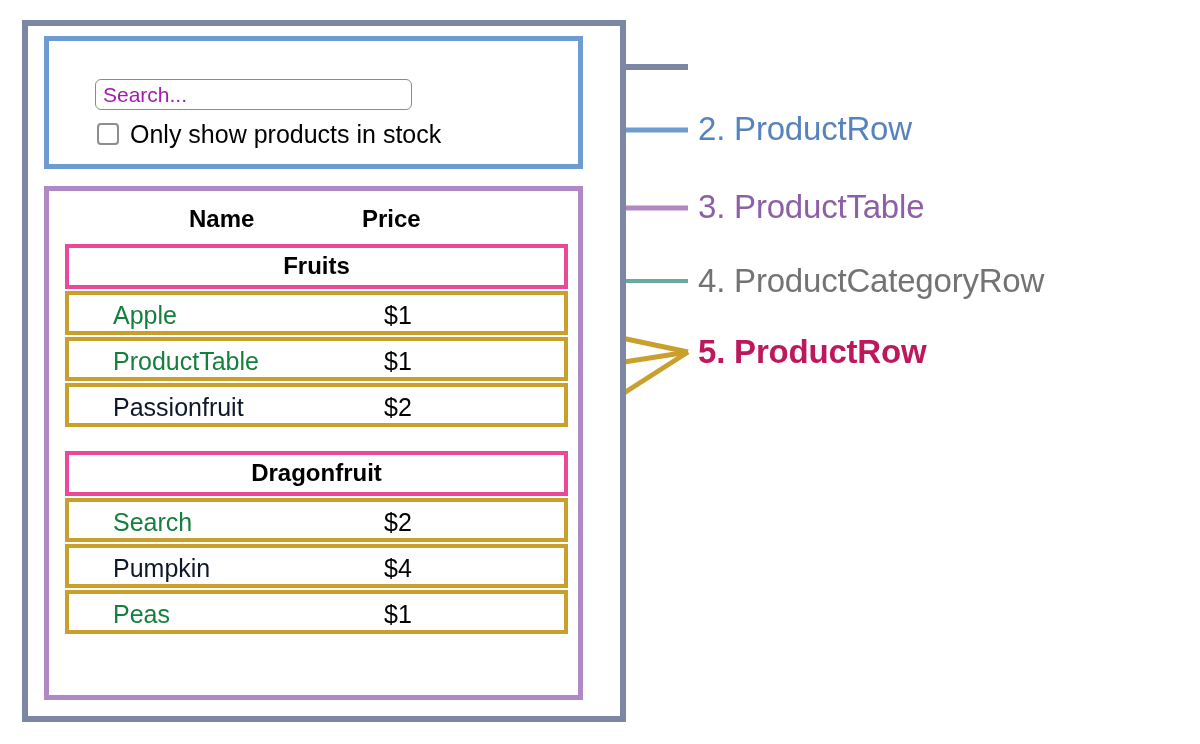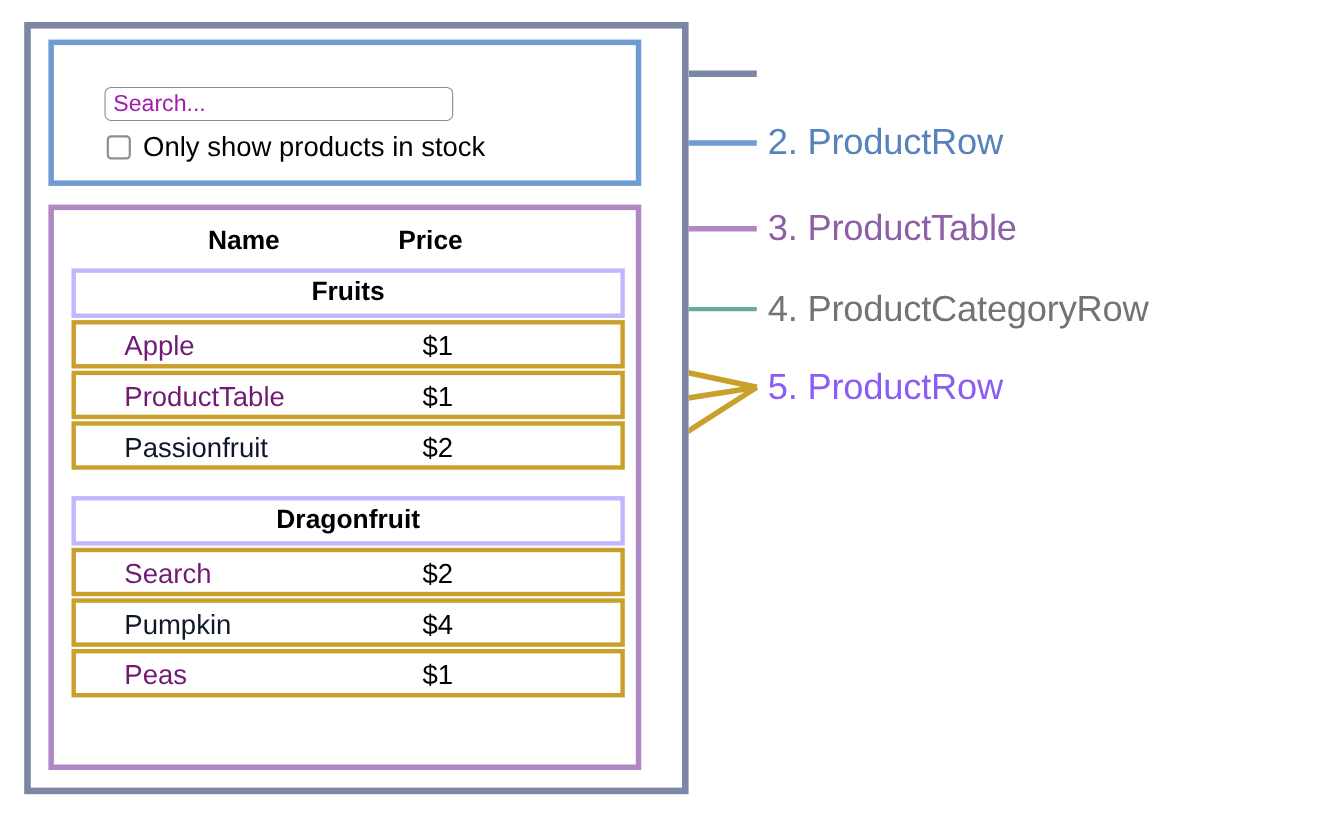--- a/index.html
+++ b/index.html
@@ -141,21 +141,21 @@
     position: absolute;
     left: 11px;
     top: 48px;
     width: 503px;
   }
 
   .category-row {
     box-sizing: border-box;
     width: 503px;
     height: 45px;
-    border: 4px solid #c4b5fd;
+    border: 4px solid #ec4899;
     background: #ffffff;
     display: flex;
     align-items: center;
     justify-content: center;
     margin-bottom: 2px;
   }
   .category-label {
     font-size: 24px;
     font-weight: bold;
     color: #000000;
@@ -172,21 +172,21 @@
     border: 4px solid #c9a02c;
     background: #ffffff;
     position: relative;
     margin-bottom: 2px;
   }
   .cell-name {
     position: absolute;
     left: 44px;
     top: 6px;
     font-size: 25px;
-    color: #701a75;
+    color: #15803d;
     font-family: "Liberation Sans", sans-serif;
     white-space: nowrap;
   }
   .cell-name.oos { color: #0f172a; }
   .cell-price {
     position: absolute;
     left: 315px;
     top: 6px;
     font-size: 25px;
     color: #000000;
@@ -202,21 +202,21 @@
     font-family: "Liberation Sans", sans-serif;
     font-size: 33px;
     letter-spacing: -0.2px;
     white-space: nowrap;
     line-height: 1;
   }
   .anno-1 { left: 698px; top: 50px;  color: #5f6b85; }
   .anno-2 { left: 698px; top: 112px; color: #5783bd; }
   .anno-3 { left: 698px; top: 190px; color: #8c5fa6; }
   .anno-4 { left: 698px; top: 264px; color: #737373; }
-  .anno-5 { left: 698px; top: 335px; color: #8b5cf6; }
+  .anno-5 { left: 698px; top: 335px; color: #be185d; font-weight: bold; }
 </style>
 </head>
 <body>
 
 <div id="stage">
 
   <svg id="connectors" viewBox="0 0 1200 744" width="1200" height="744">
 
     <line x1="626" y1="67" x2="688" y2="67" stroke="#7b87a3" stroke-width="6"></line>
 

